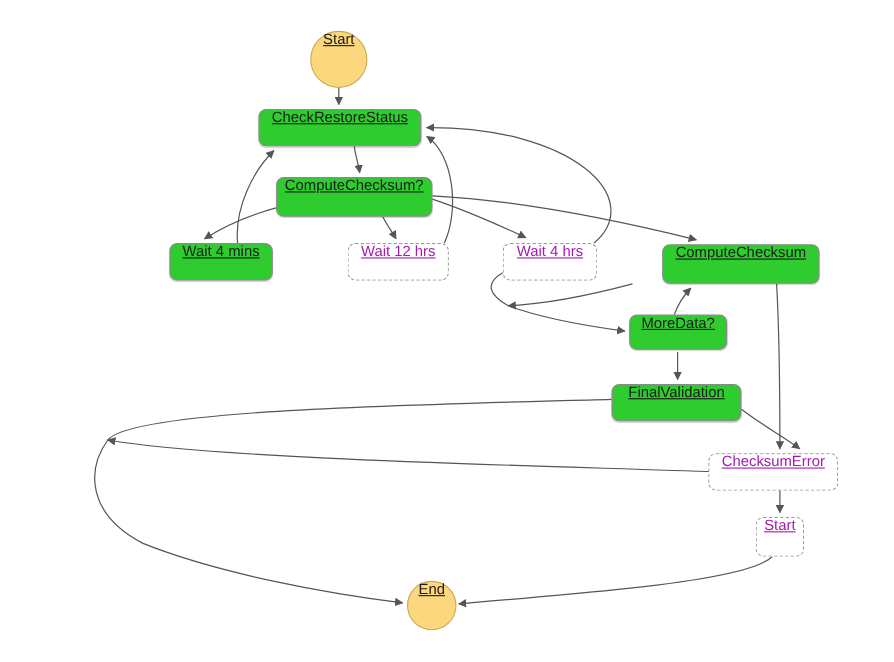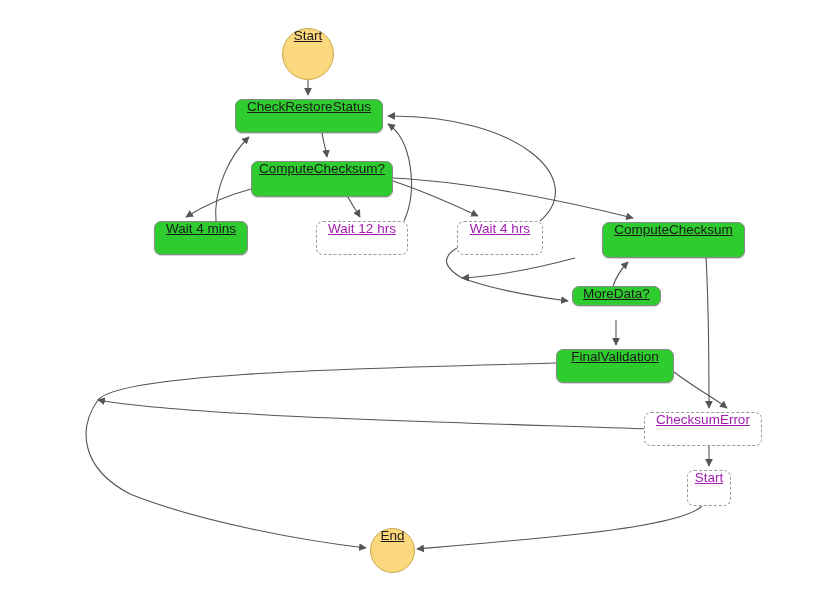--- a/index.html
+++ b/index.html
@@ -114,21 +114,21 @@
       </div>
       <div class="node node-inactive" style="left: 316px; top: 221px; width: 92px; height: 34px;">
         <span>Wait 12 hrs</span>
       </div>
       <div class="node node-inactive" style="left: 457px; top: 221px; width: 86px; height: 34px;">
         <span>Wait 4 hrs</span>
       </div>
       <div class="node node-task" style="left: 575px; top: 222px; width: 143px; height: 36px; margin-left: 27px;">
         <span>ComputeChecksum</span>
       </div>
-      <div class="node node-task" style="left: 572px; top: 286px; width: 89px; height: 20px;">
+      <div class="node node-task" style="left: 572px; top: 286px; width: 89px; height: 32px;">
         <span>MoreData?</span>
       </div>
       <div class="node node-task" style="left: 556px; top: 349px; width: 118px; height: 34px;">
         <span>FinalValidation</span>
       </div>
       <div class="node node-inactive" style="left: 644px; top: 412px; width: 118px; height: 34px;">
         <span>ChecksumError</span>
       </div>
       <div class="node node-inactive" style="left: 687px; top: 470px; width: 44px; height: 36px;">
         <span>Start</span>

